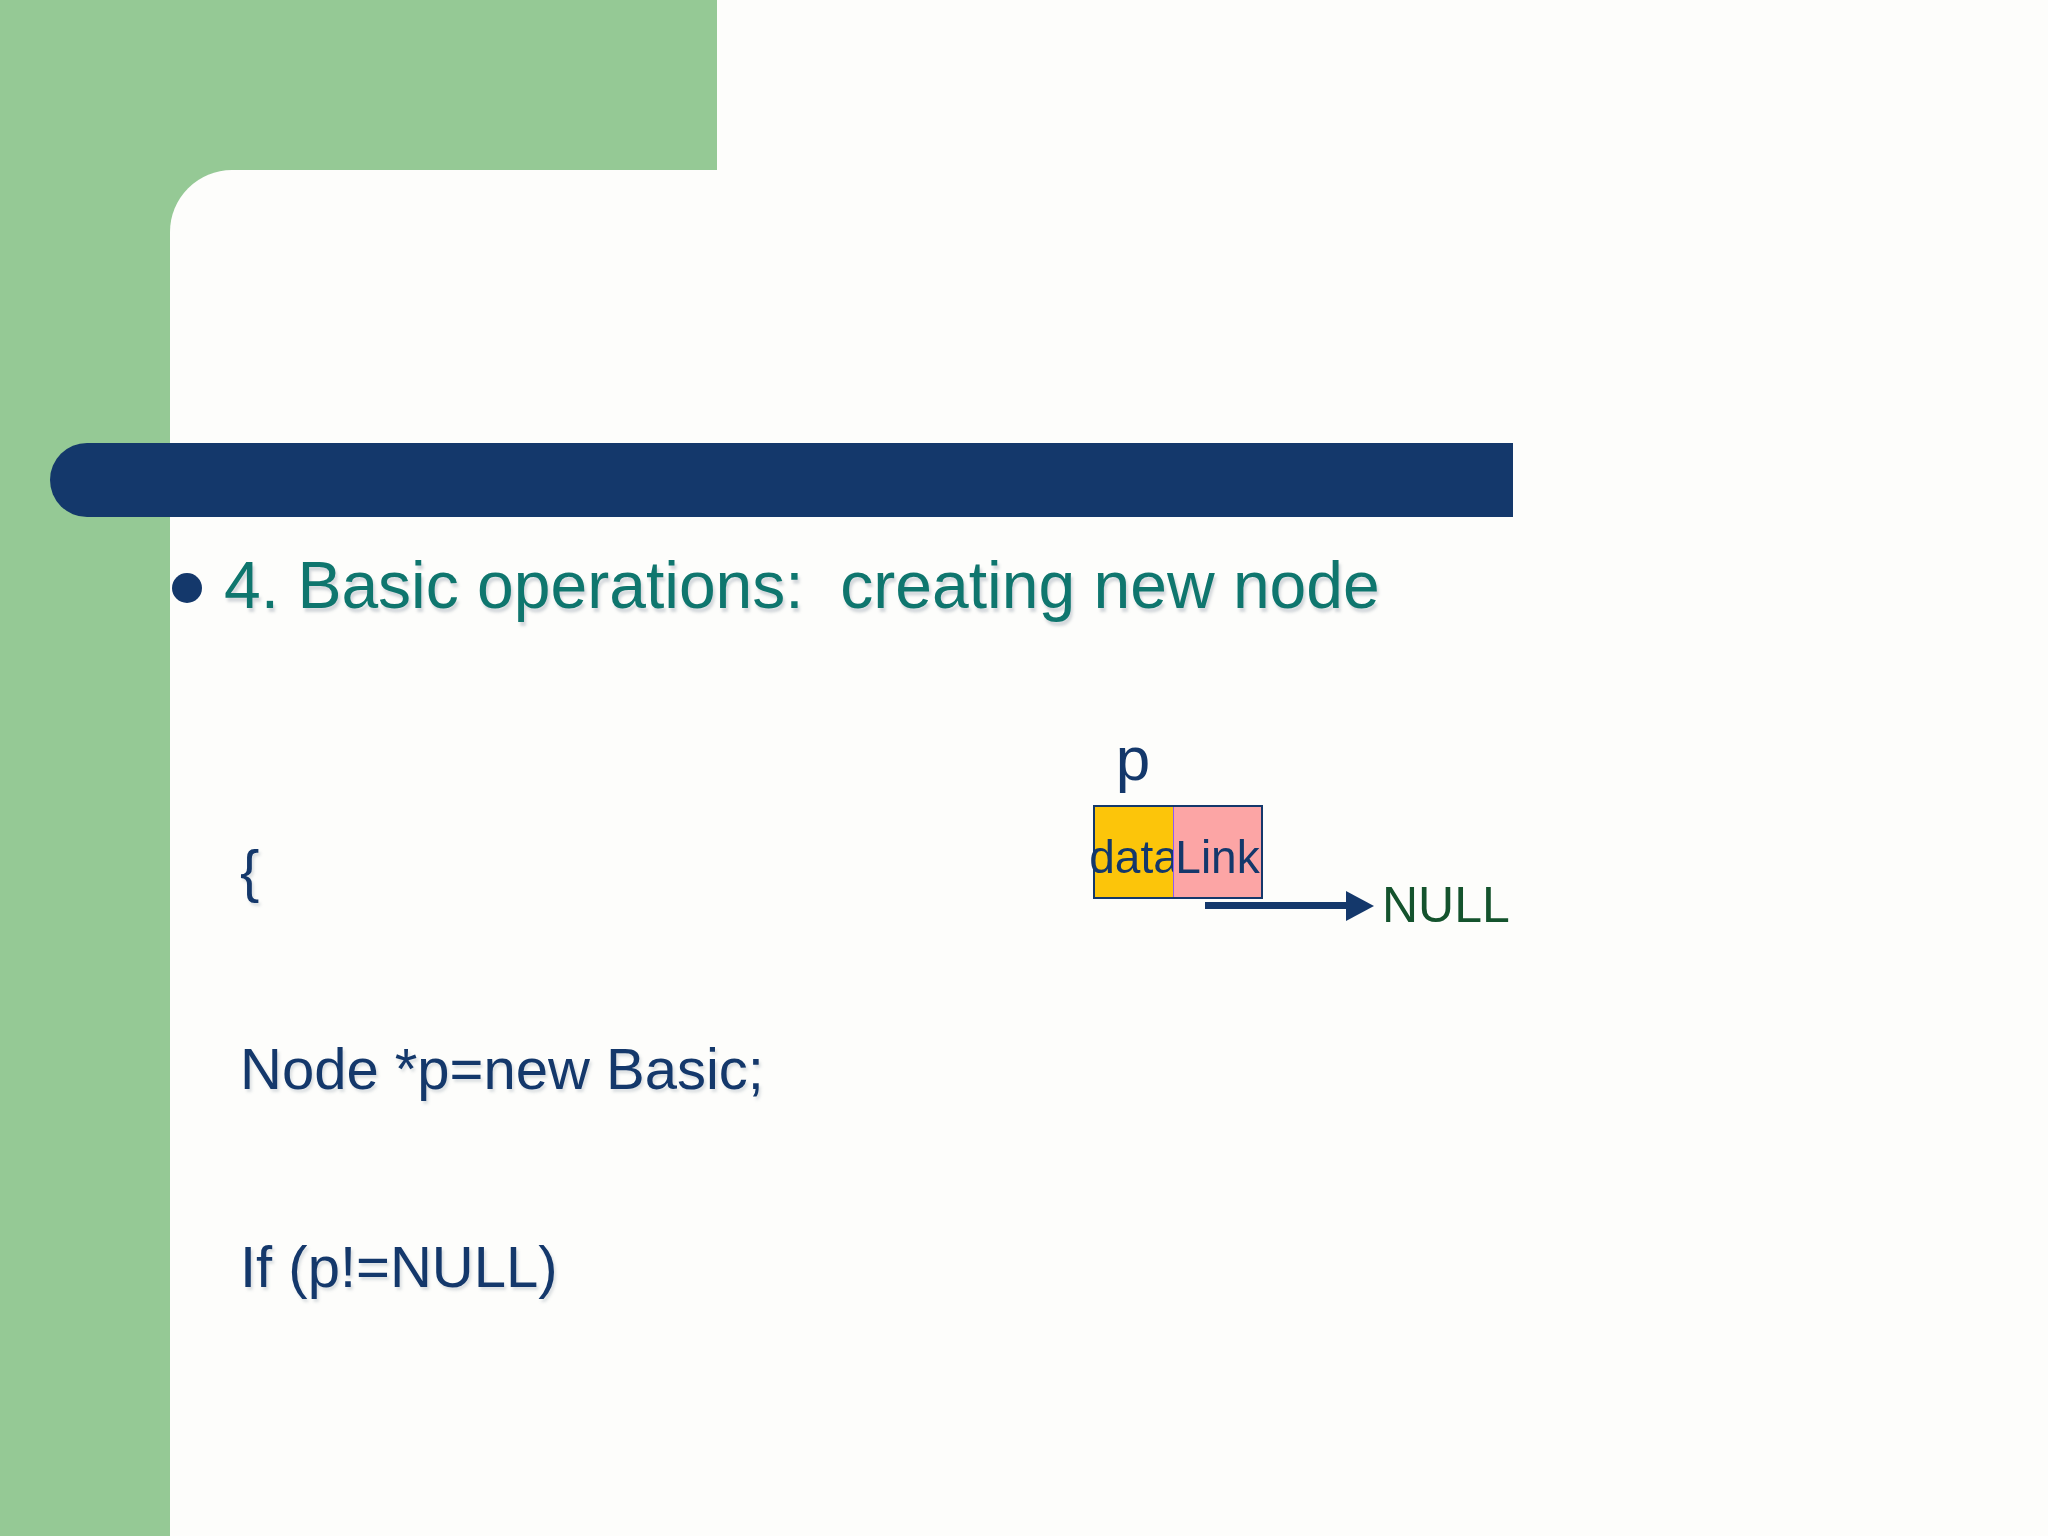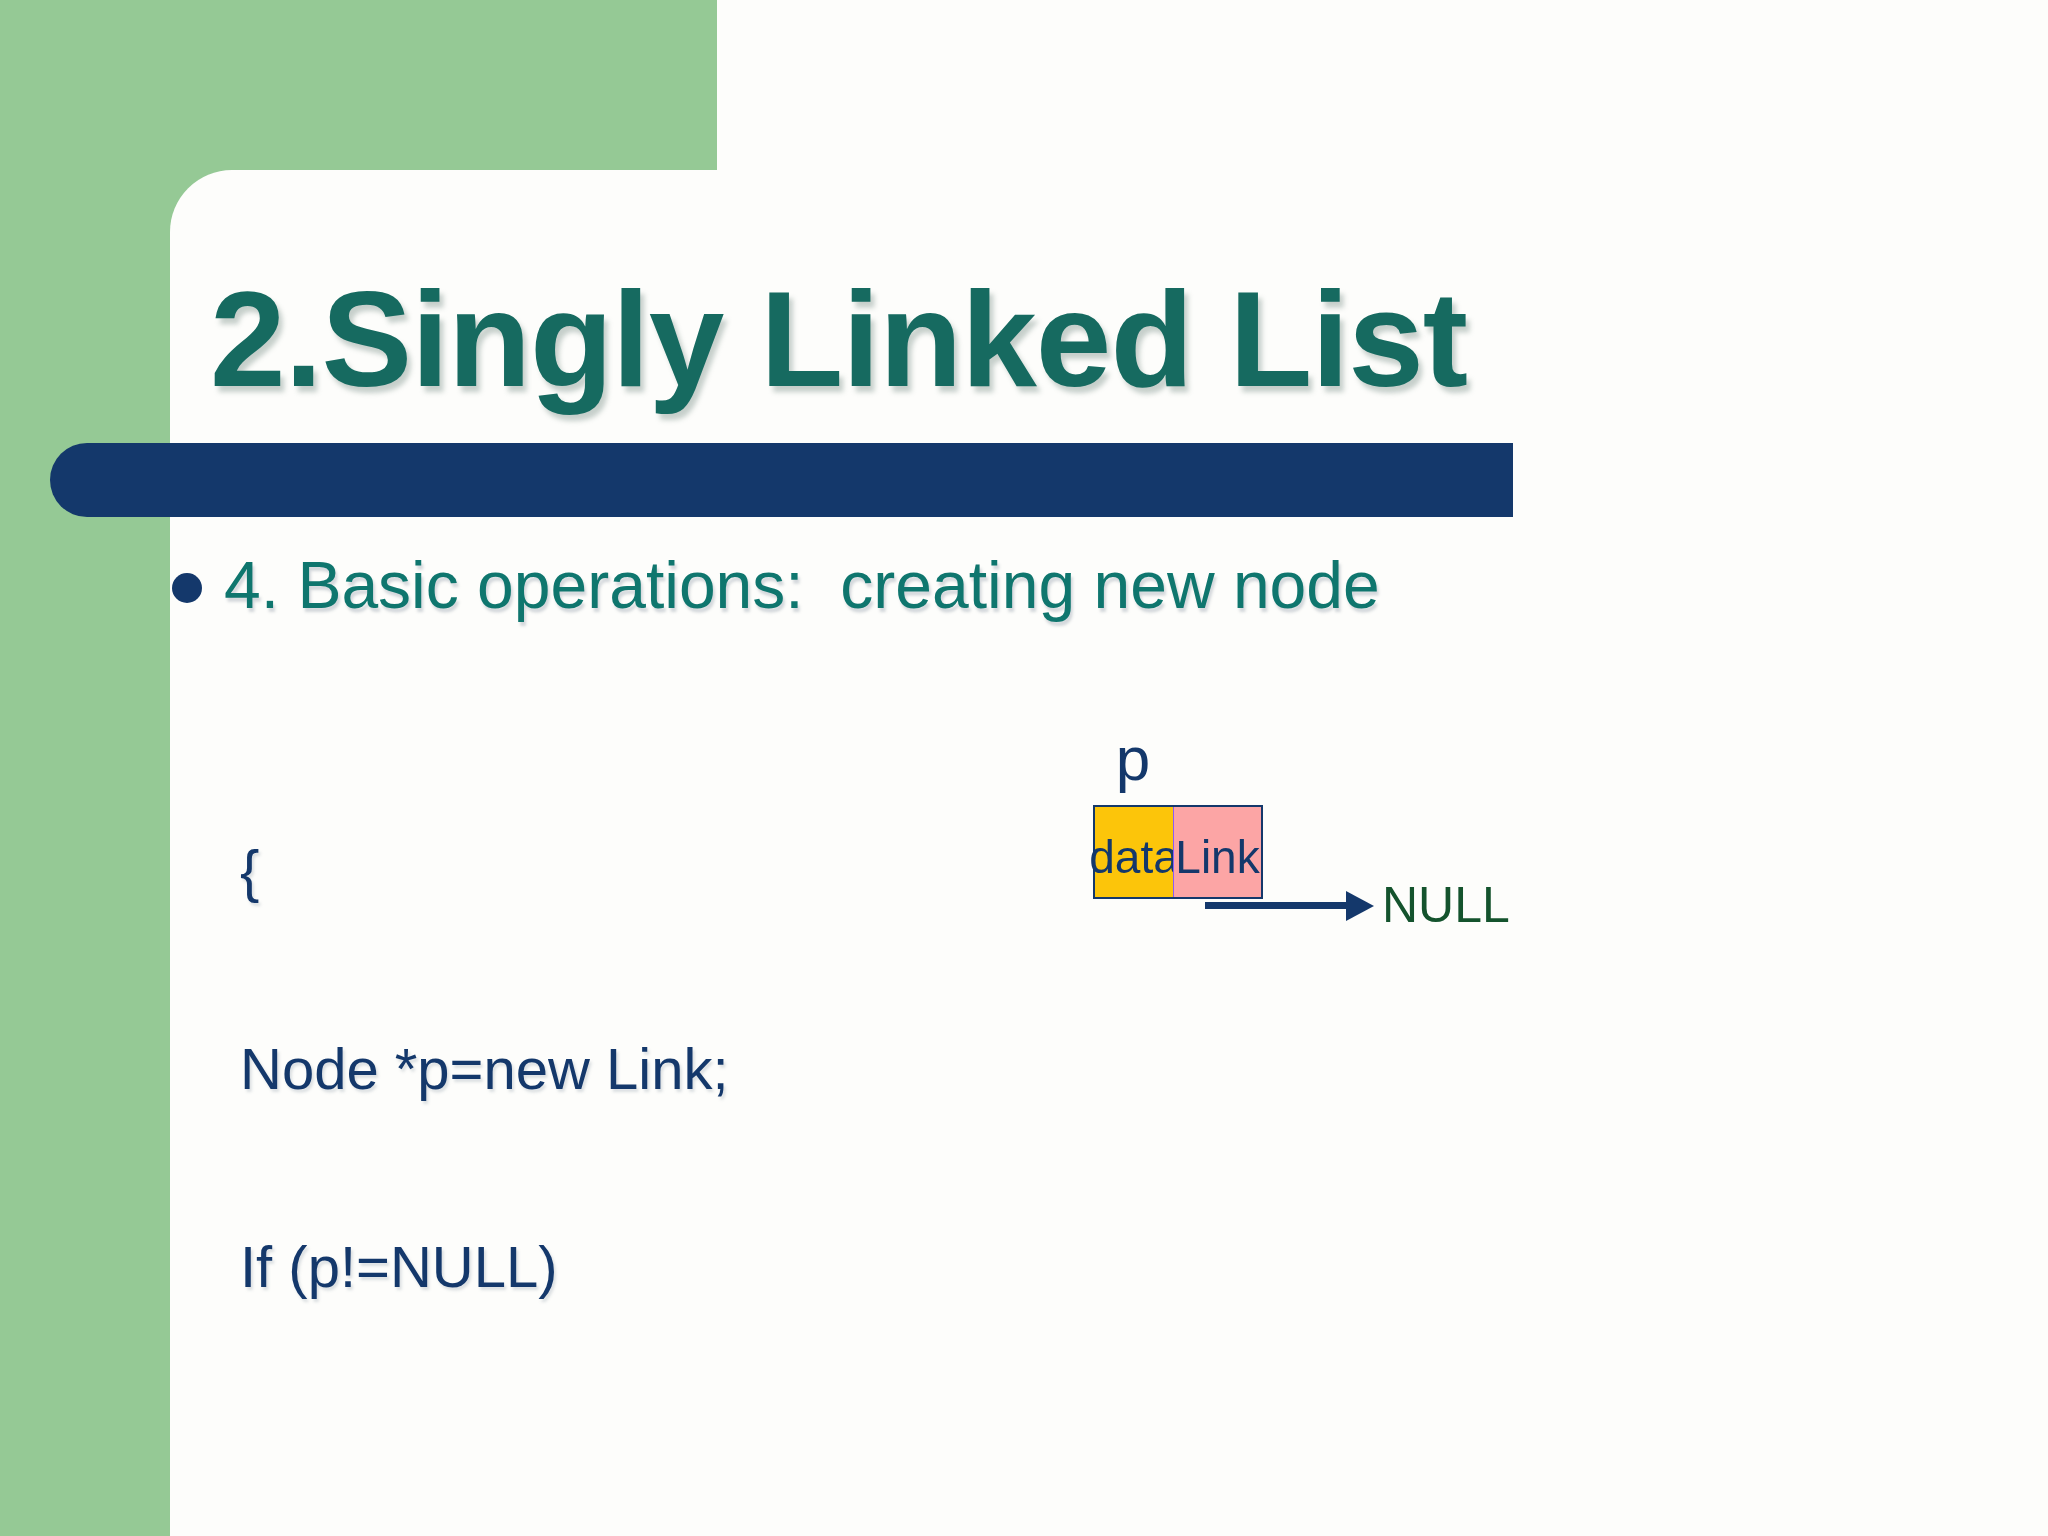--- a/index.html
+++ b/index.html
@@ -117,32 +117,31 @@
 </style>
 </head>
 <body>
 
 <div class="slide">
 
   <div class="green-band"></div>
   <div class="green-column"></div>
   <div class="content-panel"></div>
 
-  <h1 class="title">2.Singly Linked List</h1>
 
   <div class="navy-bar"></div>
 
   <div class="bullet-row">
     <span class="bullet-dot"></span>
     <span class="bullet-text">4. Basic operations:  creating new node</span>
   </div>
 
   <div class="code-block">
     <div class="code-line">{</div>
-    <div class="code-line">Node *p=new Link;</div>
+    <div class="code-line">Node *p=new Basic;</div>
     <div class="code-line">If (p!=NULL)</div>
     
     
     
     
     
     
   </div>
 
   <div class="p-label">p</div>

